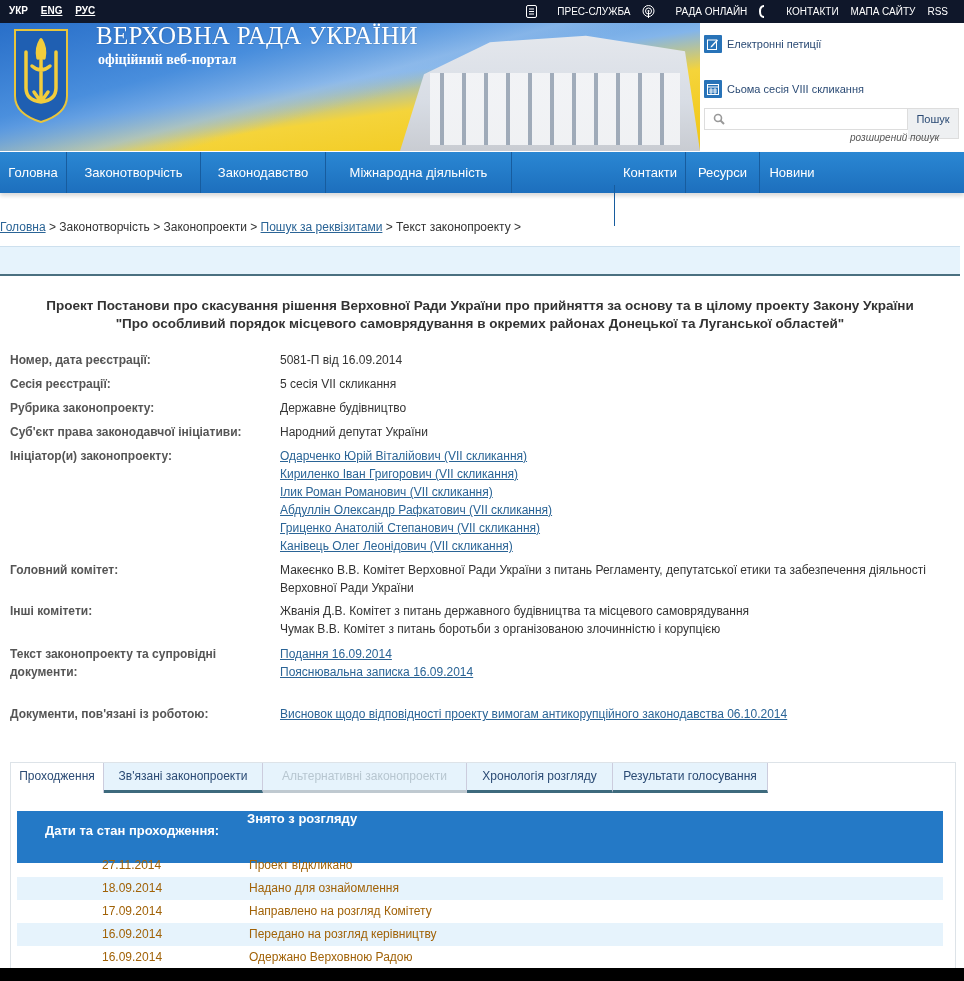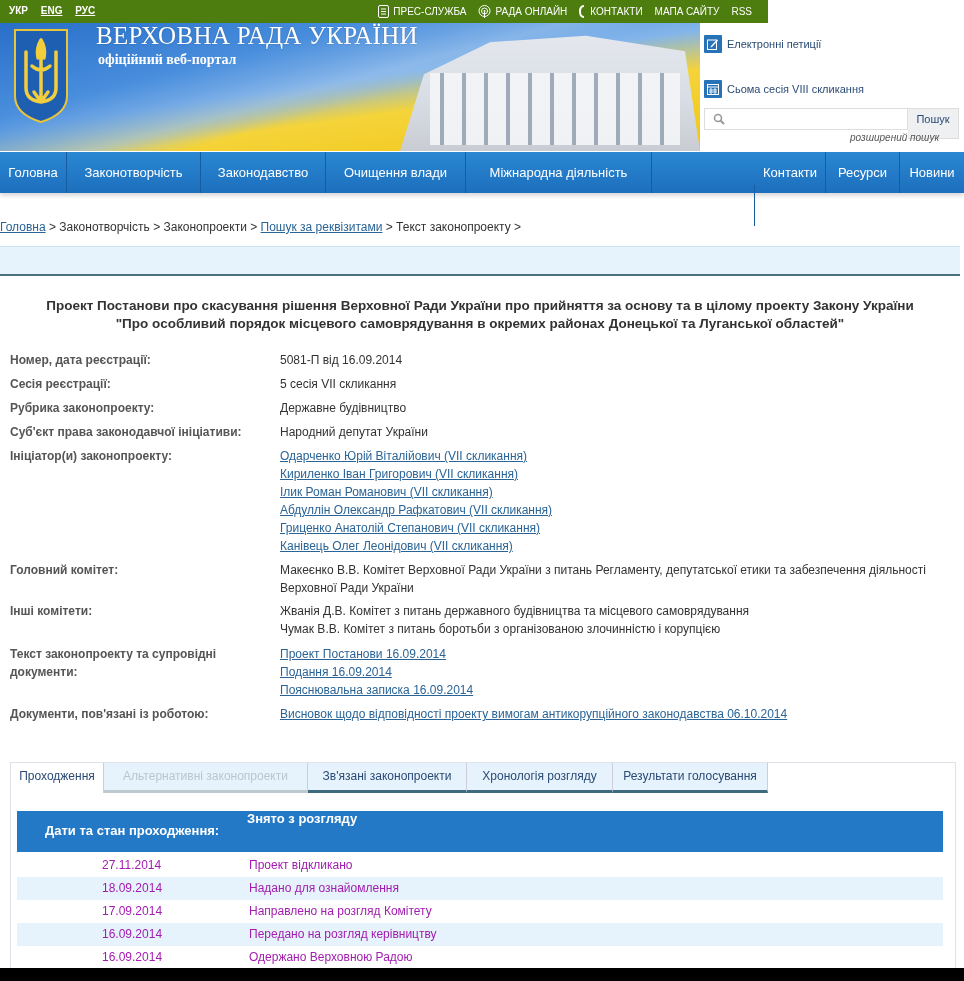--- a/index.html
+++ b/index.html
@@ -1,25 +1,25 @@
 <!DOCTYPE html>
 <html><head>
 <meta charset="utf-8">
 <style>
   * { box-sizing: border-box; margin: 0; padding: 0; }
   html, body { width: 964px; height: 981px; overflow: hidden; background: #fff; }
   body { font-family: "Liberation Sans", sans-serif; color: #333; position: relative; }
 
   
-  .topbar { position: absolute; left: 0; top: 0; width: 768px; height: 23px; background: #4d7c0f; }
+  .topbar { position: absolute; left: 0; top: 0; width: 964px; height: 23px; background: #0f172a; }
   .topbar .langs { position: absolute; left: 9px; top: 5px; font-size: 10px; font-weight: bold; }
   .topbar .langs span { color: #fff; margin-right: 10px; }
   .topbar .langs span.link { text-decoration: underline; }
   .topbar .util { position: absolute; right: 16px; top: 5px; font-size: 10px; color: #fff; display: flex; gap: 12px; align-items: center; }
-  .topbar .util .it { display: flex; align-items: center; gap: 4px; }
+  .topbar .util .it { display: flex; align-items: center; gap: 20px; }
   .topbar .util svg { display: block; }
 
   
   .banner { position: absolute; left: 0; top: 23px; width: 964px; height: 128px; overflow: hidden;
     background: linear-gradient(172deg, #3a7ed0 0%, #5a9ae0 25%, #83b5ea 40%, #f5d43a 55%, #f1c81a 80%, #e8bd10 100%); }
   .banner .sky { position: absolute; left: 0; top: 0; width: 700px; height: 128px;
     background: linear-gradient(165deg, rgba(40,110,200,0.95) 0%, rgba(70,140,220,0.9) 30%, rgba(150,190,235,0.6) 48%, rgba(250,215,40,0.0) 56%); }
   .banner .building { position: absolute; left: 400px; top: 0; width: 300px; height: 128px;
     background: linear-gradient(180deg, #e6e9ee 0%, #d8dde5 60%, #c9ccd2 100%); clip-path: polygon(8% 40%, 30% 15%, 62% 10%, 95% 22%, 100% 100%, 0 100%); }
   .banner .cols { position: absolute; left: 430px; top: 50px; width: 250px; height: 72px;
@@ -54,24 +54,24 @@
   .row .val div { line-height: 18px; }
   .row .val .lnk { color: #2a6496; text-decoration: underline; }
 
   
   .tabs-wrap { position: absolute; left: 10px; top: 762px; width: 946px; height: 208px; border: 1px solid #dde3e8; }
   .tabs { position: absolute; left: 0; top: 0; display: flex; }
   .tab { height: 30px; line-height: 26px; font-size: 12px; color: #2a4a74; text-align: center; background: #e6f3fc; border-right: 1px solid #ccd; border-bottom: 3px solid #3d6a7d; }
   .tab.active { background: #fff; border-bottom: none; }
   .tab.disabled { color: #b7c6d0; border-bottom-color: #bfc9d0; }
 
-  .prog-head { position: absolute; left: 6px; top: 48px; width: 926px; height: 41px; background: #2479c6; color: #fff; font-size: 13px; font-weight: bold; }
+  .prog-head { position: absolute; left: 6px; top: 48px; width: 926px; height: 52px; background: #2479c6; color: #fff; font-size: 13px; font-weight: bold; }
   .prog-head .h1 { position: absolute; left: 28px; top: 12px; }
   .prog-head .h2 { position: absolute; left: 230px; top: 0; }
-  .prog-row { position: absolute; left: 6px; width: 926px; height: 23px; font-size: 12px; color: #a21caf; }
+  .prog-row { position: absolute; left: 6px; width: 926px; height: 23px; font-size: 12px; color: #a16207; }
   .prog-row.alt { background: #e6f3fc; }
   .prog-row .d { position: absolute; left: 85px; top: 4px; }
   .prog-row .s { position: absolute; left: 232px; top: 4px; }
 
   .bottom-black { position: absolute; left: 0; top: 968px; width: 964px; height: 13px; background: #000; }
 </style>
 </head>
 <body>
 
 <div class="topbar">
@@ -150,21 +150,20 @@
     </svg>
   <input type="text" placeholder="" style="">
 </div>
 <div class="search-btn">Пошук</div>
 <div class="adv-search">розширений пошук</div>
 
 <div class="nav">
   <div class="ni" style="width:67px;">Головна</div>
   <div class="ni" style="width:134px;">Законотворчість</div>
   <div class="ni" style="width:125px;">Законодавство</div>
-  <div class="ni" style="width:140px;">Очищення влади</div>
   <div class="ni" style="width:186px;">Міжнародна діяльність</div>
   <div class="ni" style="width:103px;margin-top:33px;">Інформація</div>
   <div class="ni" style="width:71px;">Контакти</div>
   <div class="ni" style="width:74px;">Ресурси</div>
   <div class="ni" style="width:64px; border-right:none;">Новини</div>
 </div>
 
 <div class="breadcrumb">
   <span class="lnk">Головна</span> &gt;
   <span>Законотворчість</span> &gt;
@@ -213,37 +212,36 @@
 <div class="row" style="top:602px;">
   <div class="lbl">Інші комітети:</div>
   <div class="val">
     <div>Жванія Д.В. Комітет з питань державного будівництва та місцевого самоврядування</div>
     <div>Чумак В.В. Комітет з питань боротьби з організованою злочинністю і корупцією</div>
   </div>
 </div>
 <div class="row" style="top:645px;">
   <div class="lbl" style="width:230px;">Текст законопроекту та супровідні документи:</div>
   <div class="val">
-    <div><span class="lnk">Проект Постанови 16.09.2014</span></div>
     <div><span class="lnk">Подання 16.09.2014</span></div>
     <div><span class="lnk">Пояснювальна записка 16.09.2014</span></div>
   </div>
 </div>
 <div class="row" style="top:705px;">
   <div class="lbl">Документи, пов'язані із роботою:</div>
   <div class="val">
     <div><span class="lnk">Висновок щодо відповідності проекту вимогам антикорупційного законодавства 06.10.2014</span></div>
   </div>
 </div>
 
 <div class="tabs-wrap">
   <div class="tabs">
     <div class="tab active" style="width:93px;">Проходження</div>
+    <div class="tab" style="width:159px;">Зв'язані законопроекти</div>
     <div class="tab disabled" style="width:204px;">Альтернативні законопроекти</div>
-    <div class="tab" style="width:159px;">Зв'язані законопроекти</div>
     <div class="tab" style="width:146px;">Хронологія розгляду</div>
     <div class="tab" style="width:155px;">Результати голосування</div>
   </div>
 
   <div class="prog-head">
     <span class="h1">Дати та стан проходження:</span>
     <span class="h2">Знято з розгляду</span>
   </div>
 
   <div class="prog-row" style="top:91px;">

